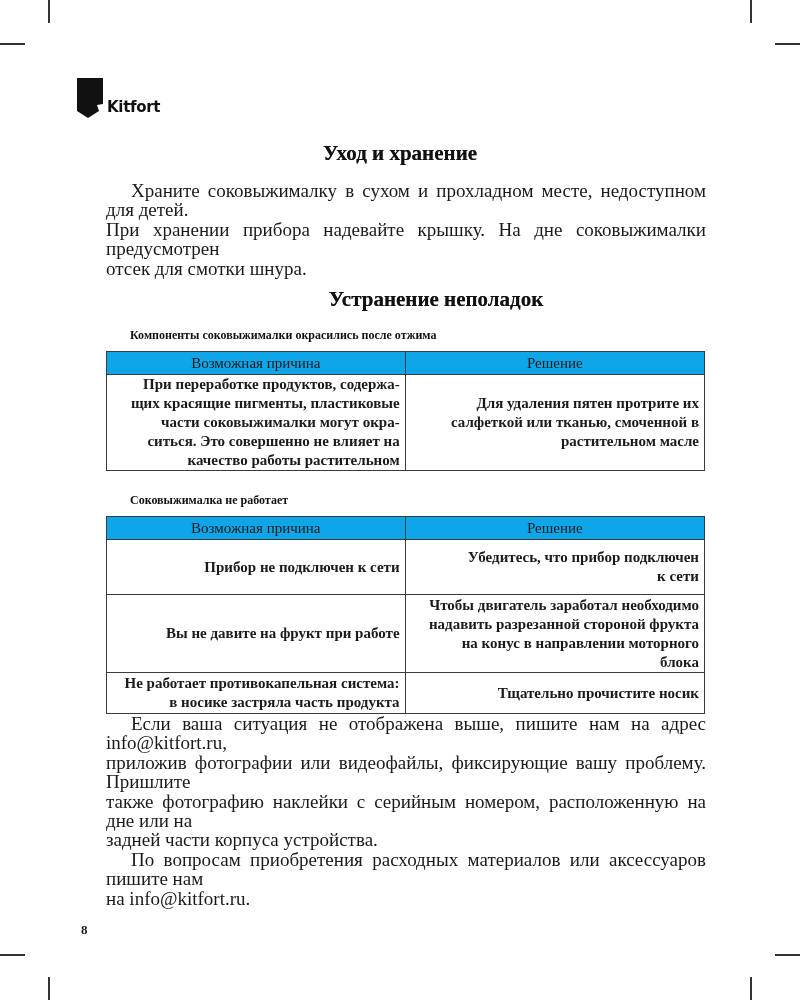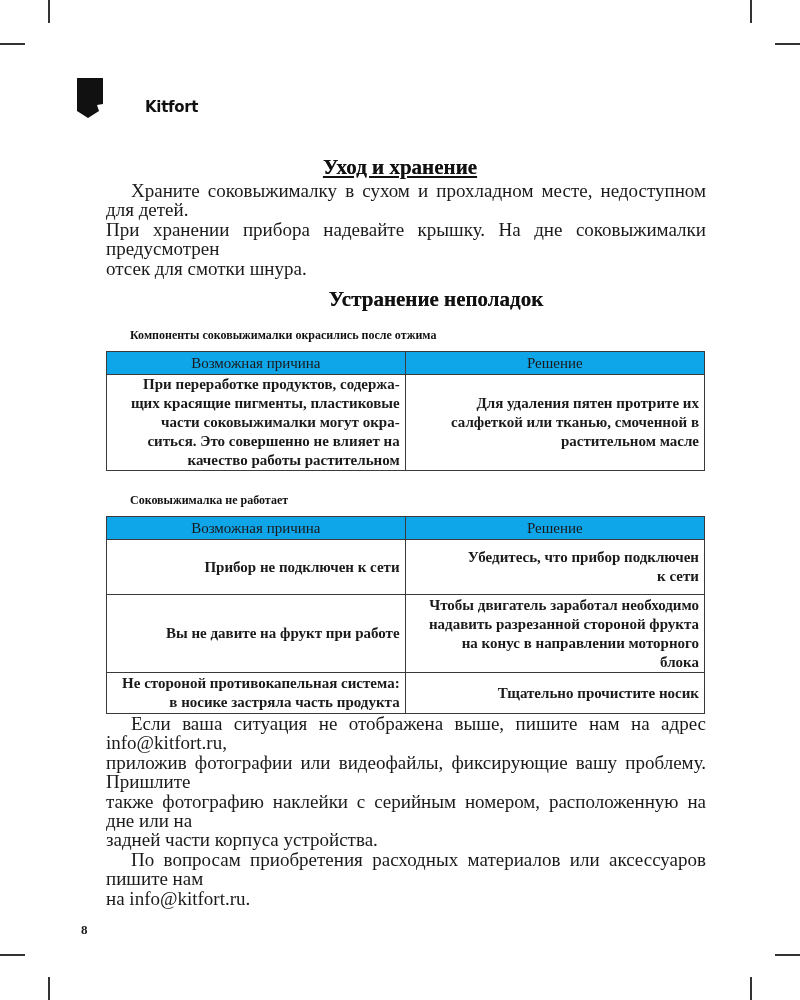--- a/index.html
+++ b/index.html
@@ -6,21 +6,21 @@
   body {
     width: 800px; height: 1000px; position: relative; overflow: hidden;
     background: #ffffff; color: #1a1a1a;
     font-family: "Liberation Serif", "DejaVu Serif", serif;
   }
   .crop { position: absolute; background: #333; }
   .logo { position: absolute; left: 77px; top: 78px; width: 100px; height: 42px; }
   .logo-text {
     position: absolute; left: 30px; top: 20px;
     font-family: "DejaVu Sans", "Liberation Sans", sans-serif;
-    font-weight: bold; font-size: 15px; letter-spacing: -0.3px; color: #111; margin-left: 38px;
+    font-weight: bold; font-size: 15px; letter-spacing: -0.3px; color: #111;
   }
   .h1 {
     position: absolute; left: 0; width: 800px; text-align: center;
     font-weight: bold; font-size: 21px; color: #111;
     text-shadow: 0 0 0.6px #555;
   }
   .para {
     position: absolute; left: 106px; width: 600px;
     font-size: 19px; line-height: 19.4px; text-align: justify;
   }
@@ -55,21 +55,21 @@
 <div class="crop" style="left:775px;top:954px;width:25px;height:2px;"></div>
 <div class="crop" style="left:750px;top:977px;width:2px;height:23px;"></div>
 
 <div class="logo">
   <svg width="32" height="40" viewBox="0 0 32 40" style="position:absolute;left:0;top:0;">
     <path d="M0 0 H26 V26 L20 27 L22 33 L11 40 L0 33 Z" fill="#111"></path>
   </svg>
   <span class="logo-text">Kitfort</span>
 </div>
 
-<div class="h1" style="top:155px;text-decoration:underline;">Уход и хранение</div>
+<div class="h1" style="top:141px;">Уход и хранение</div>
 <div class="para" style="top:181px;">
   <span class="line" style="text-indent:25px;">Храните соковыжималку в сухом и прохладном месте, недоступном для детей.</span>
   <span class="line">При хранении прибора надевайте крышку. На дне соковыжималки предусмотрен</span>
   <span class="line">отсек для смотки шнура.</span>
 </div>
 
 <div class="h1" style="top:287px;margin-left:36px;">Устранение неполадок</div>
 
 <div class="sub" style="top:328px;">Компоненты соковыжималки окрасились после отжима</div>
 <table class="tbl" style="top:351px;">
@@ -125,21 +125,21 @@
     </td>
     <td>
       <span class="cell-line">Чтобы двигатель заработал необходимо</span>
       <span class="cell-line">надавить разрезанной стороной фрукта</span>
       <span class="cell-line">на конус в направлении моторного</span>
       <span class="cell-line">блока</span>
     </td>
   </tr>
   <tr style="height:41px;">
     <td>
-      <span class="cell-line">Не стороной противокапельная система:</span>
+      <span class="cell-line">Не работает противокапельная система:</span>
       <span class="cell-line">в носике застряла часть продукта</span>
     </td>
     <td>
       <span class="cell-line">Тщательно прочистите носик</span>
     </td>
   </tr>
 </tbody>
   </table>
 
 <div class="para" style="top:714px;">

